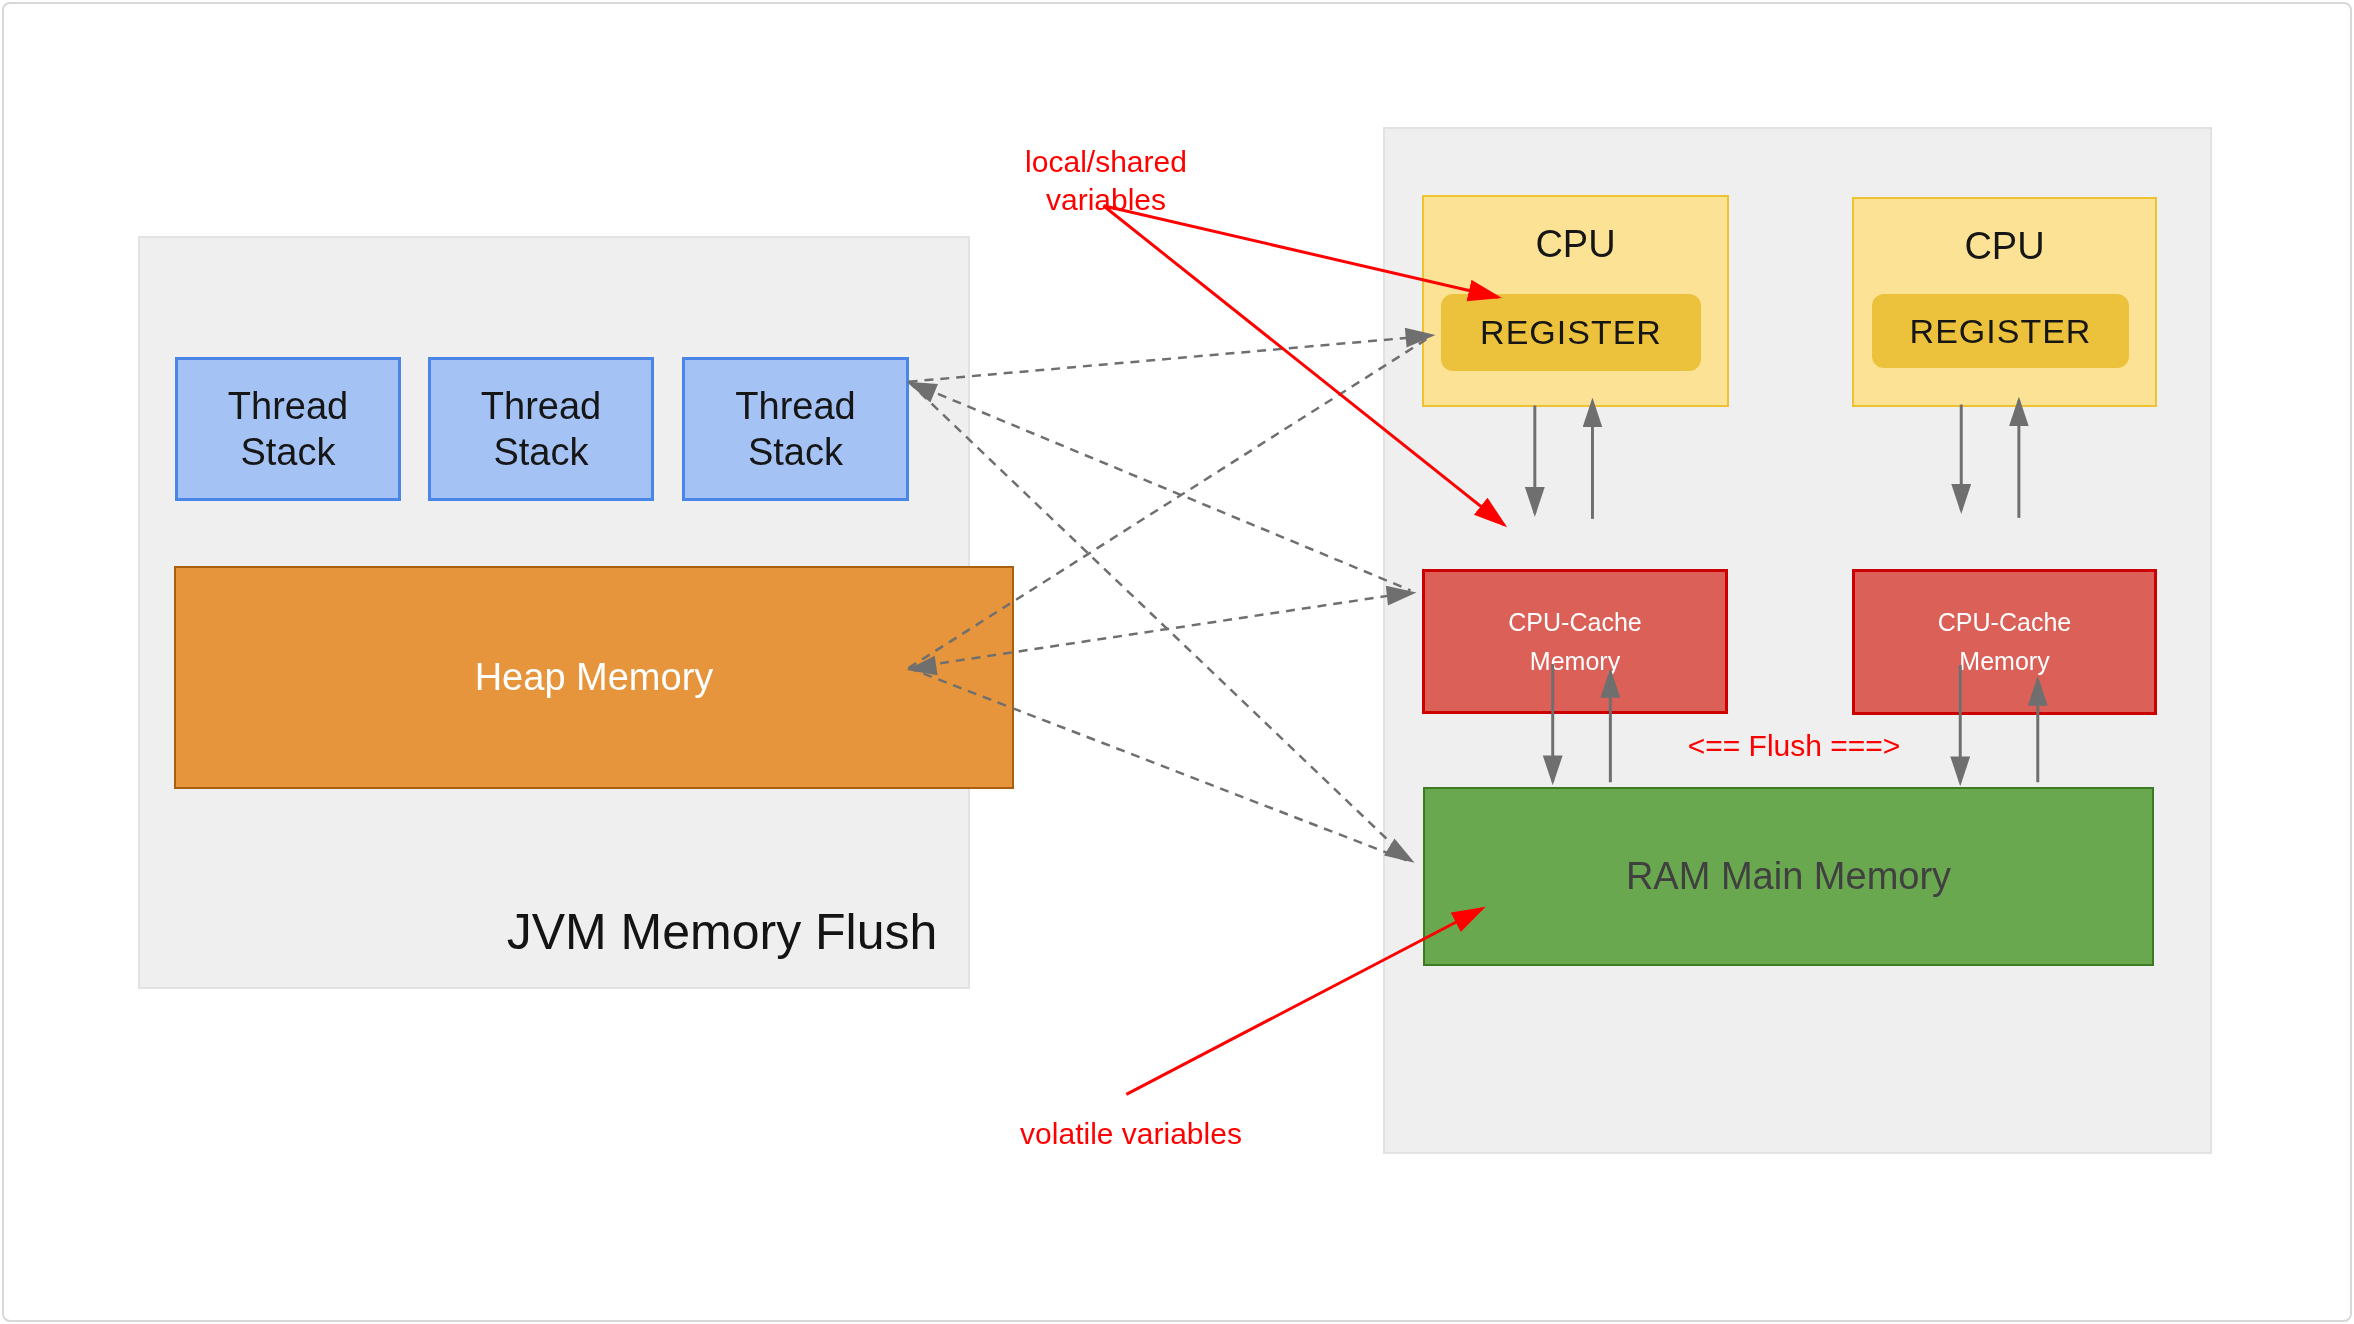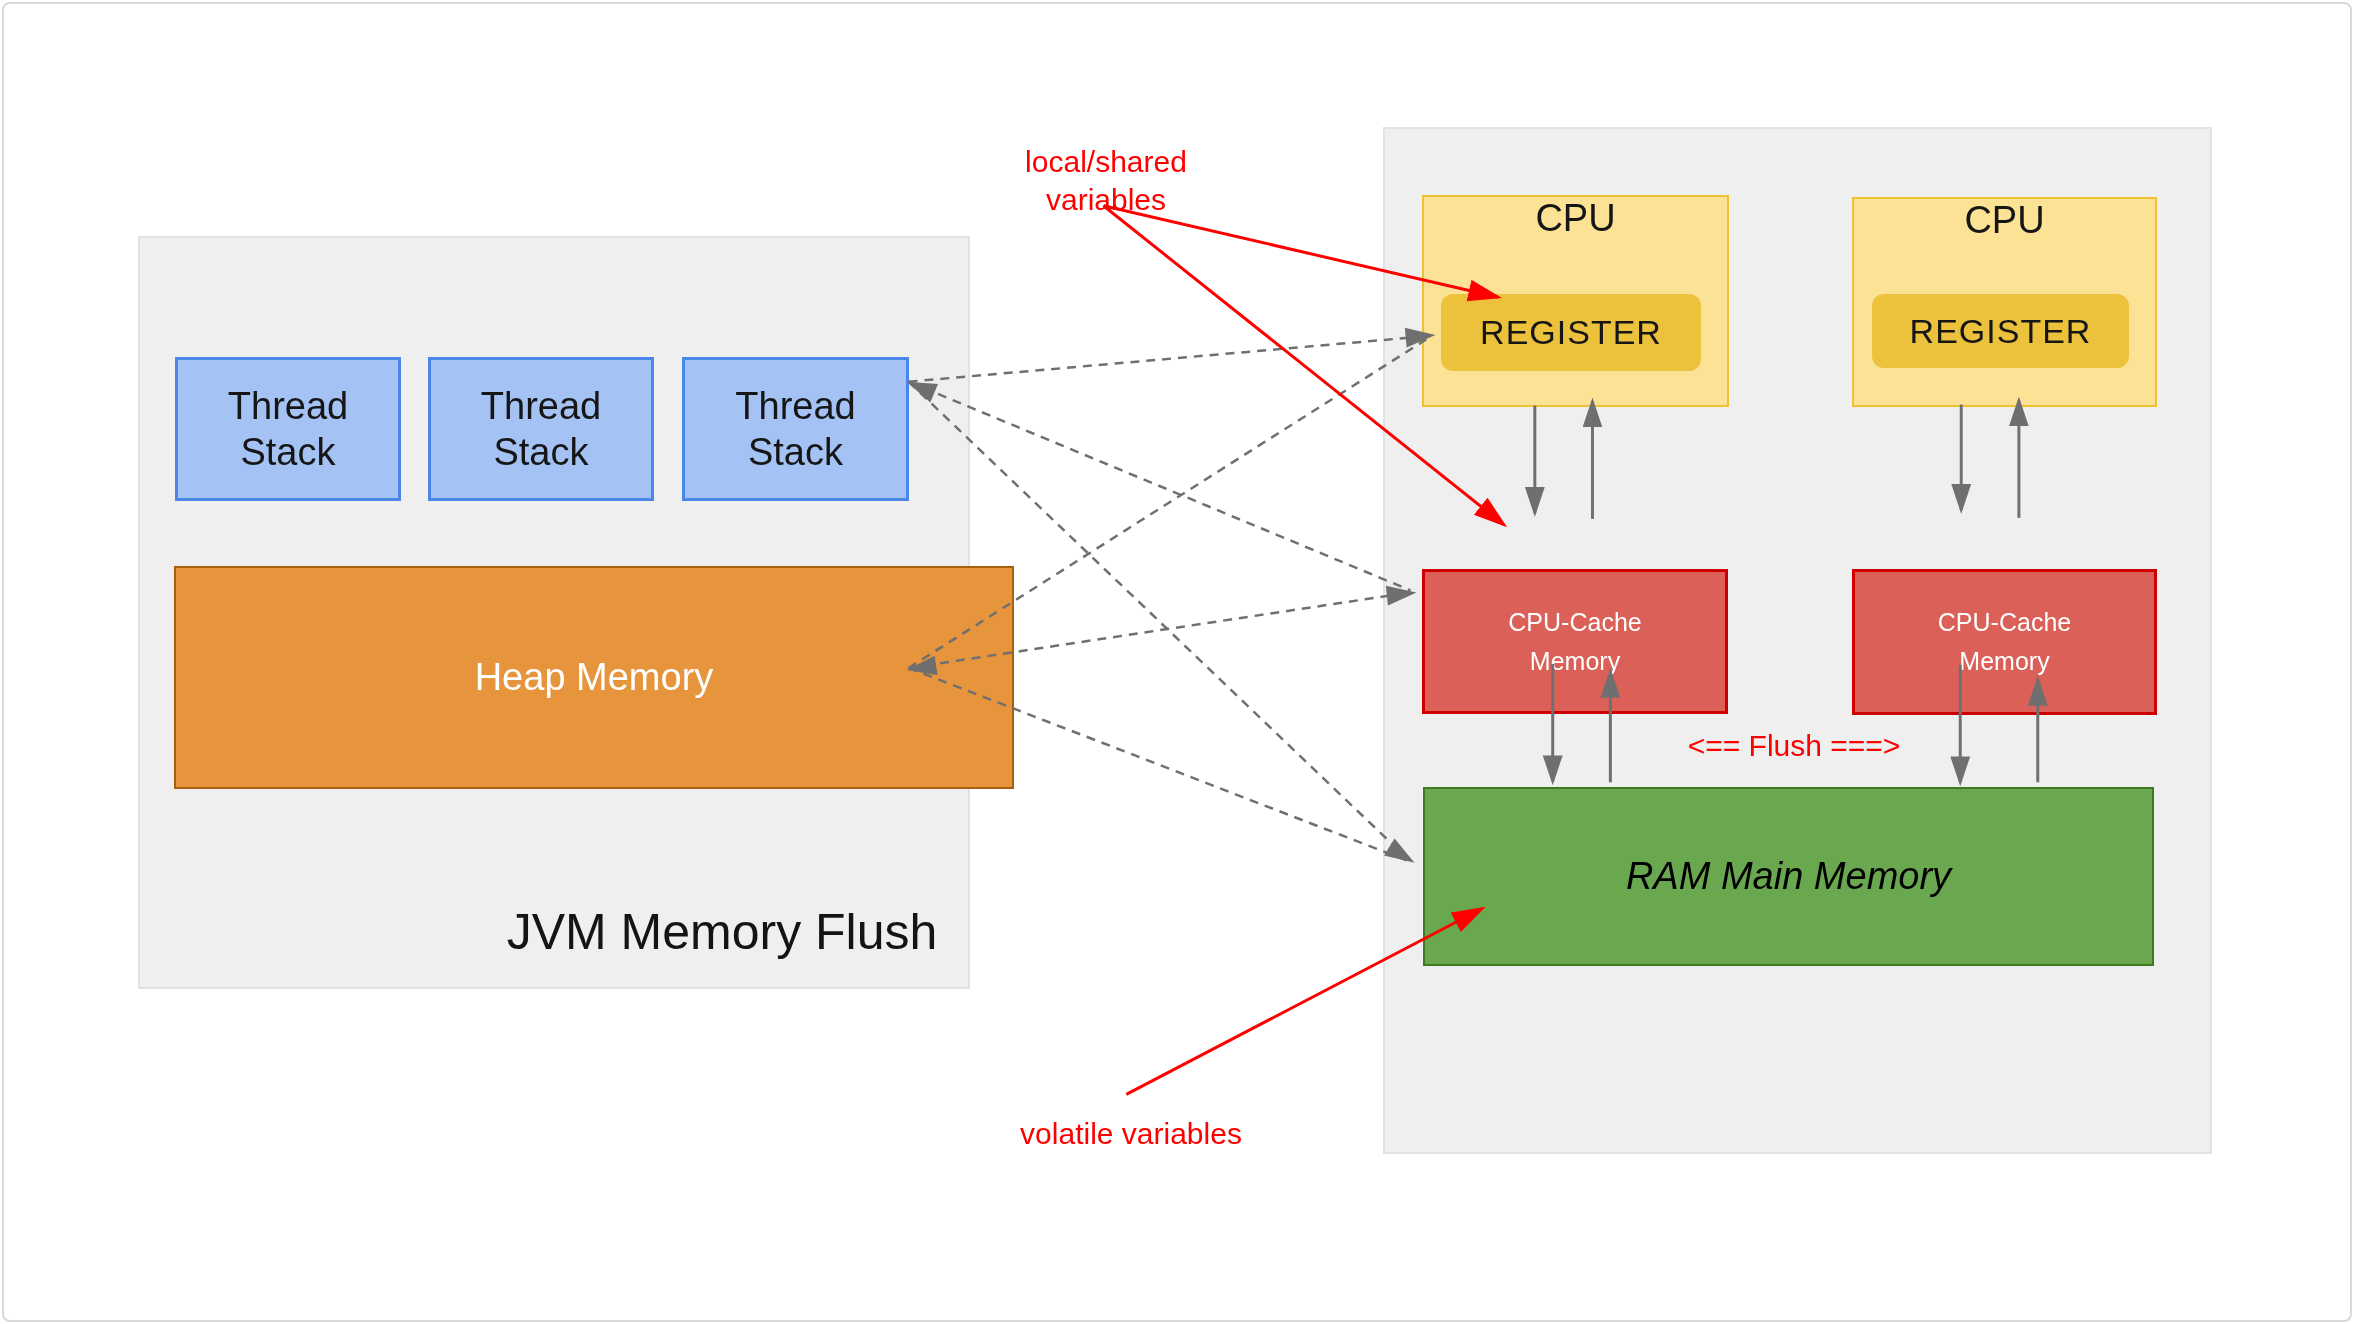--- a/index.html
+++ b/index.html
@@ -7,25 +7,25 @@
   .page{position:relative;width:2346px;height:1316px;margin:2px;background:#fff;
         border:2px solid #d8d8d8;border-radius:8px;overflow:hidden;}
   .panel{position:absolute;background:var(--panel_bg);border:2px solid var(--panel_border);}
   .panel-label{position:absolute;transform:translate(-50%,-50%);font-size:50px;color:#141414;white-space:nowrap;}
   .box{position:absolute;display:flex;align-items:center;justify-content:center;text-align:center;box-sizing:border-box;}
   .multiline{white-space:pre-line;margin-top:46px;}
   .thread{background:var(--blue_fill);border:3px solid var(--blue_border);color:#161616;font-size:38px;line-height:46px;}
   .heap{background:var(--orange_fill);border:2px solid var(--orange_border);color:#fff;font-size:38px;}
   .cpu{background:var(--yellow_fill);border:2px solid var(--yellow_border);color:#161616;
        flex-direction:column;justify-content:flex-start;font-size:38px;}
-  .cpu .cpu-title{}
+  .cpu .cpu-title{margin-top:26px;}
   .register{position:absolute;background:var(--gold_fill);border-radius:12px;display:flex;align-items:center;
             justify-content:center;color:#161616;font-size:34px;letter-spacing:1px;}
   .cache{background:var(--red_fill);border:3px solid var(--red_border);color:#fff;font-size:25px;line-height:39px;}
-  .ram{background:var(--green_fill);border:2px solid var(--green_border);color:#000000;font-size:38px;font-style:italic;}
+  .ram{background:var(--green_fill);border:2px solid var(--green_border);color:#404040;font-size:38px;}
   .red-note{position:absolute;transform:translate(-50%,-50%);color:var(--annotation_red);
             font-size:30px;line-height:38px;text-align:center;white-space:pre-line;}
   svg.overlay{position:absolute;left:0;top:0;width:100%;height:100%;pointer-events:none;}
   .dashed{stroke:var(--arrow_gray);stroke-width:2.5;stroke-dasharray:9 7;fill:none;}
   .solid{stroke:var(--arrow_gray);stroke-width:3;fill:none;}
   .redline{stroke:var(--annotation_red);stroke-width:3;fill:none;}
   .ah{fill:var(--arrow_gray);}
 </style>
 </head>
 <body>

